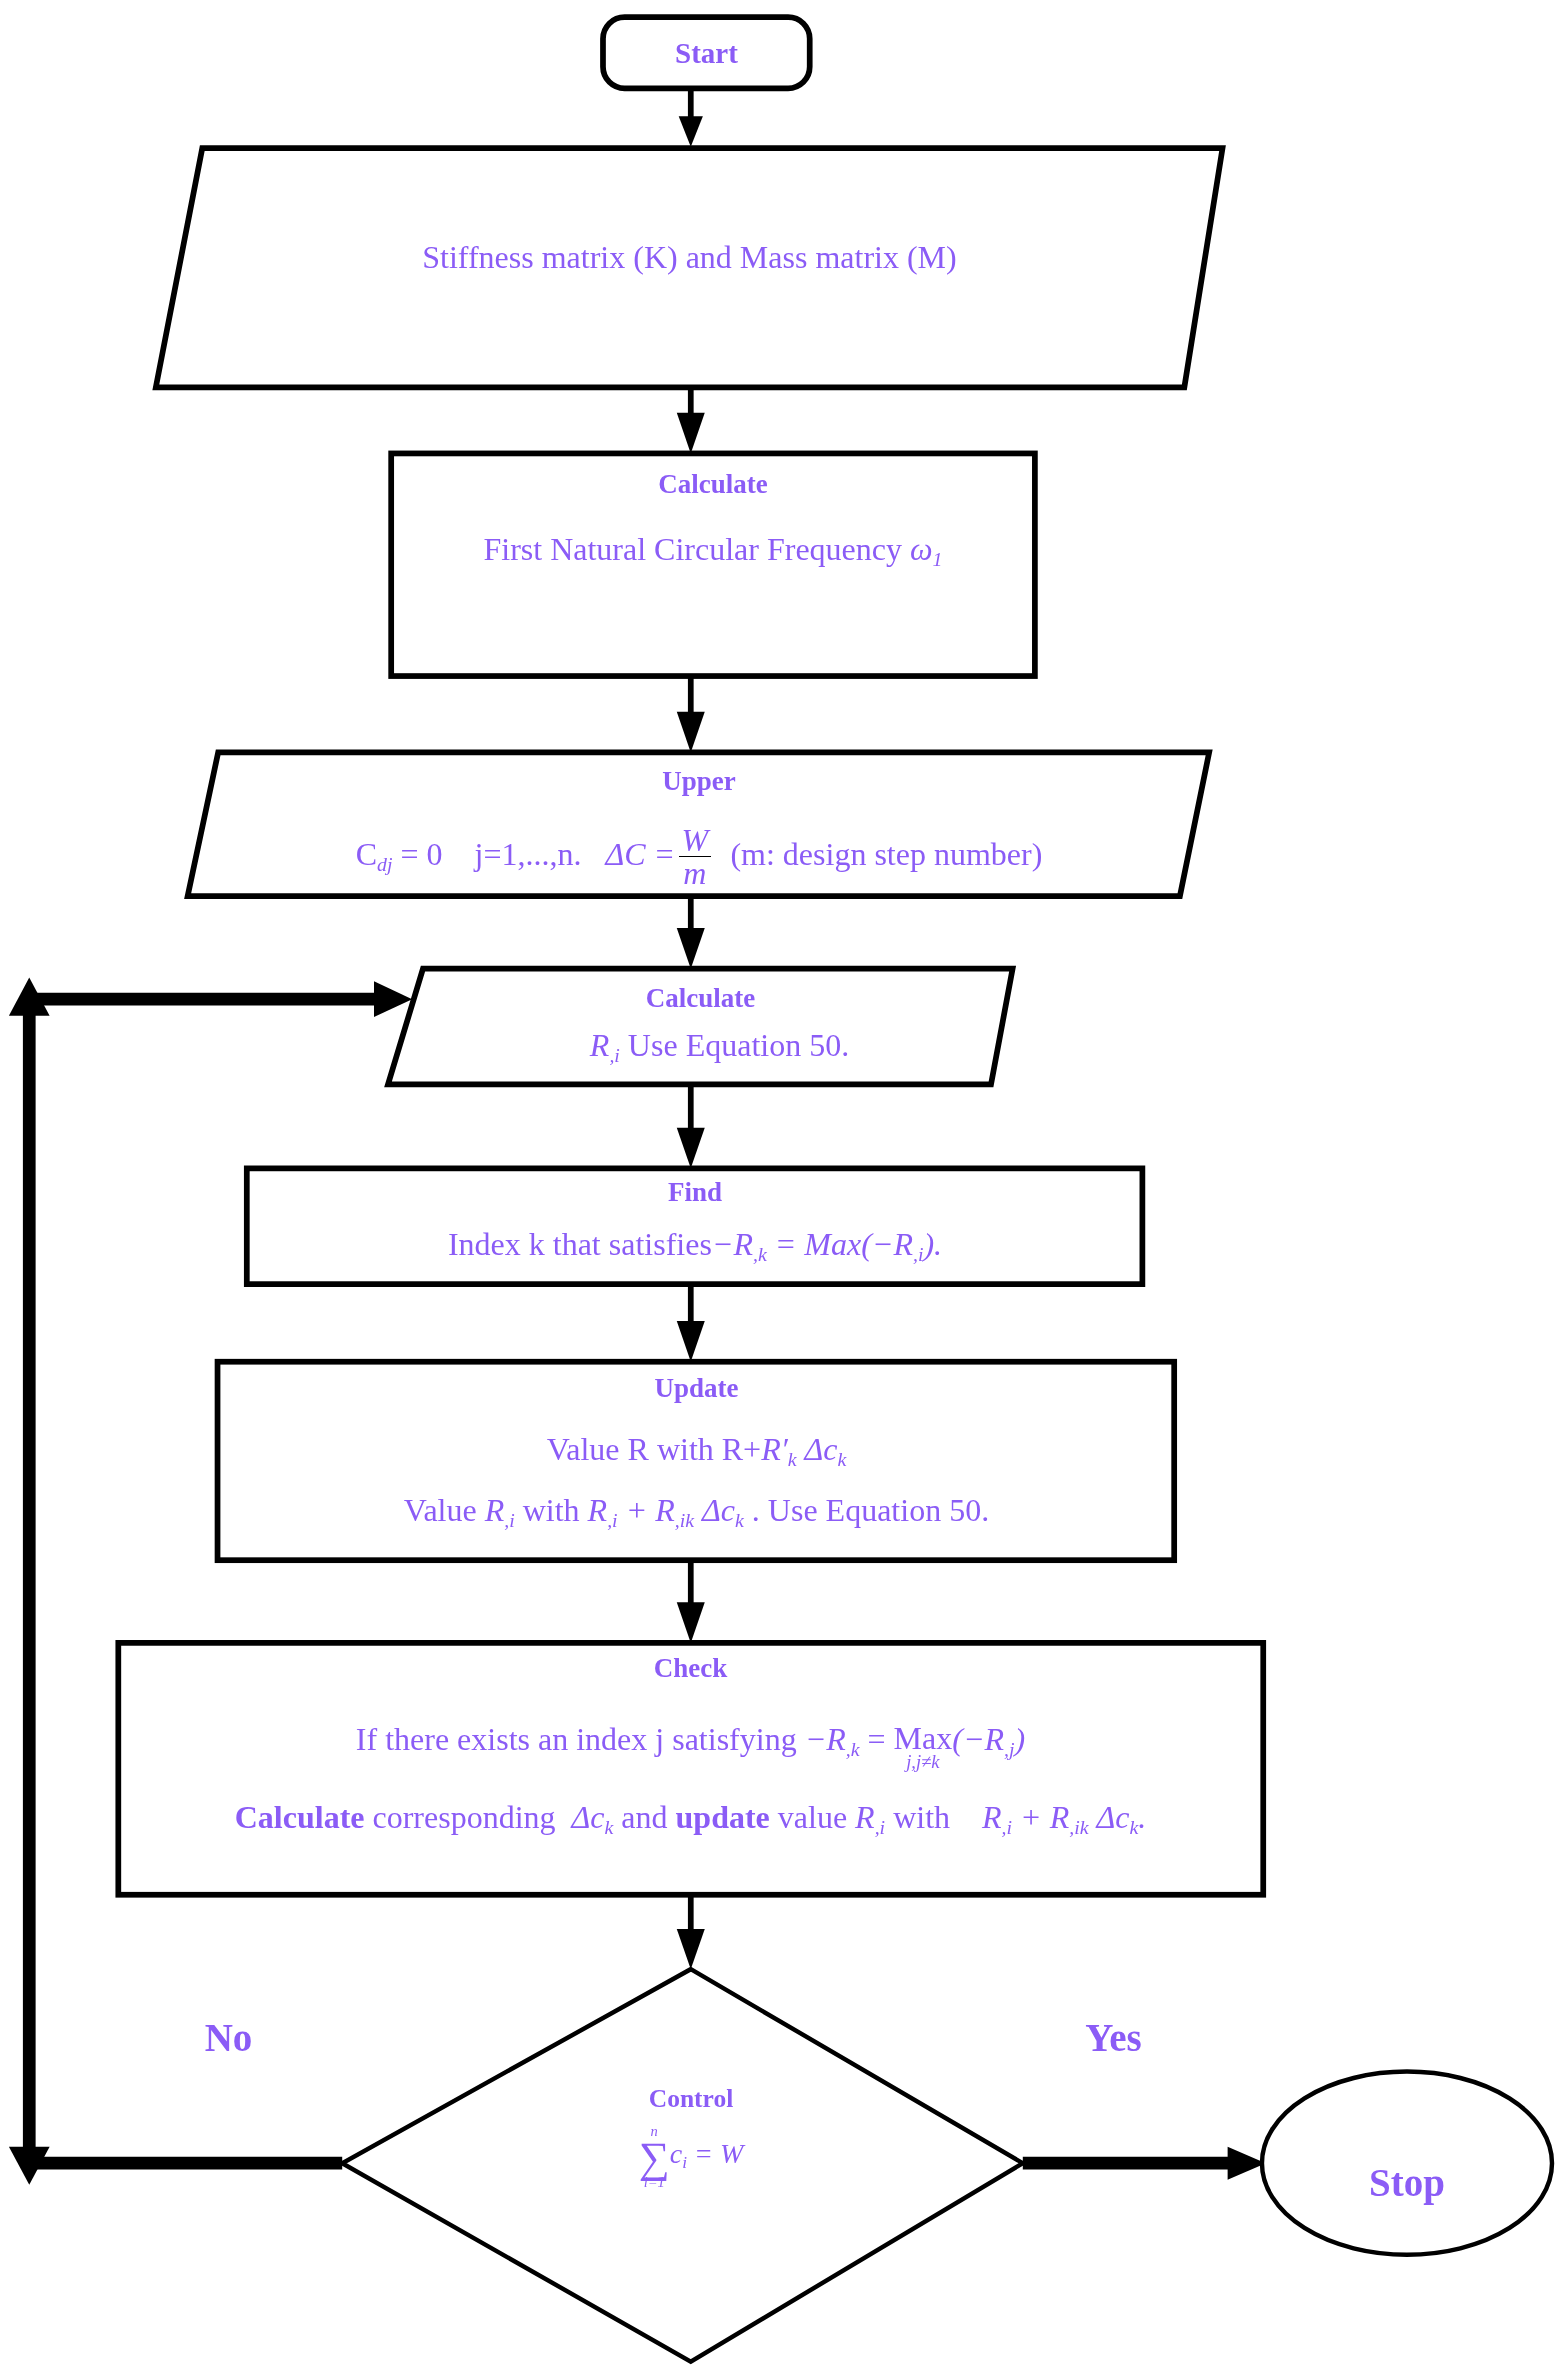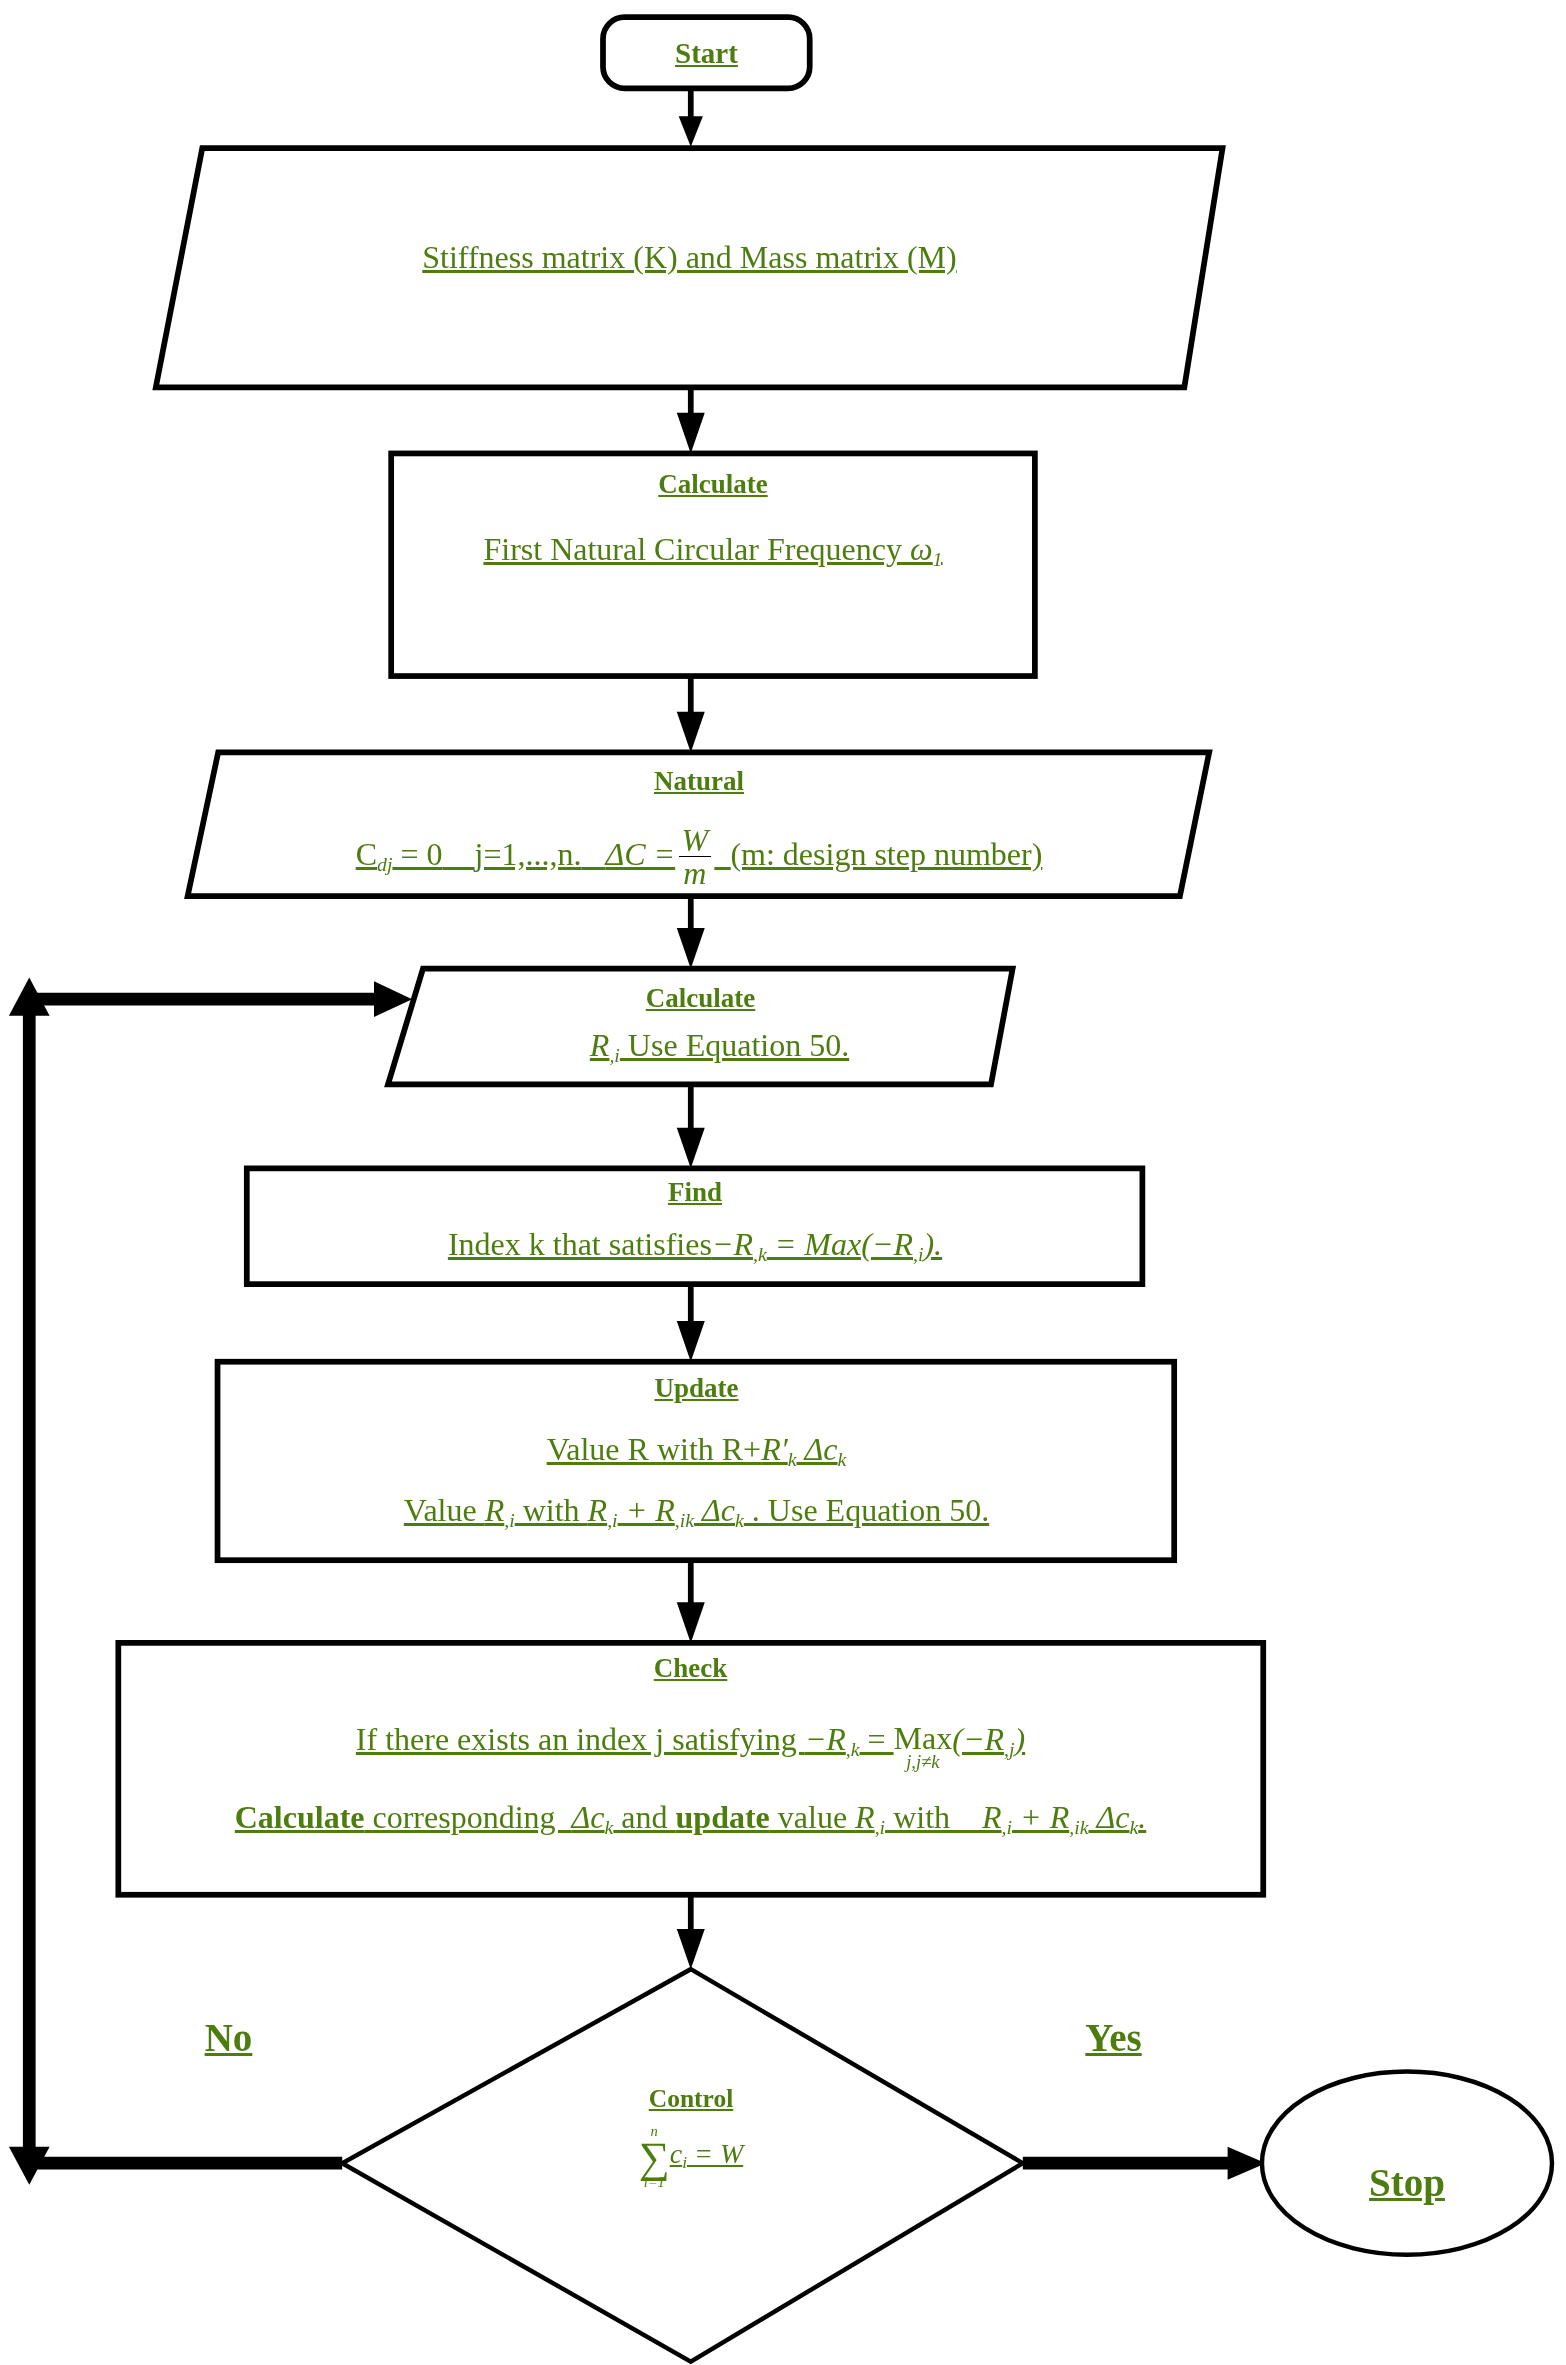--- a/index.html
+++ b/index.html
@@ -41,25 +41,24 @@
     stroke: #000000;
     fill: none;
   }
   .conn-thin { stroke-width: 9; }
   .conn-thick { stroke-width: 20; }
   .arrow-head { fill: #000000; stroke: none; }
 
   
   .txt {
     position: absolute;
-    color: #4d7c0f;
+    color: #8b5cf6;
     text-align: center;
     line-height: 1.05;
     white-space: nowrap;
-    text-decoration: underline;
   }
   .blk-title {
     font-weight: bold;
     font-size: 27px;
   }
   .blk-line {
     font-size: 32px;
   }
   .big-label {
     font-weight: bold;
@@ -216,21 +215,21 @@
 
   <div class="txt start-label" style="left:603px; top:38px; width:207px;">Start</div>
 
   <div class="txt blk-line" style="left:156px; top:241px; width:1067px;">Stiffness matrix (K) and Mass matrix (M)</div>
 
   <div class="txt blk-title" style="left:391px; top:470px; width:644px;">Calculate</div>
   <div class="txt blk-line" style="left:391px; top:533px; width:644px;">
     <span>First Natural Circular Frequency </span><span class="it">ω</span><span class="sub">1</span>
   </div>
 
-  <div class="txt blk-title" style="left:188px; top:767px; width:1022px;">Natural</div>
+  <div class="txt blk-title" style="left:188px; top:767px; width:1022px;">Upper</div>
   <div class="txt blk-line" style="left:188px; top:825px; width:1022px;">
     <span>C</span><span class="sub">dj</span><span> = 0</span>
     &nbsp;&nbsp;&nbsp;<span>j=1,...,n.</span>
     &nbsp;&nbsp;<span class="it">ΔC =</span><span class="frac"><span class="num">W</span><span class="den">m</span></span>&nbsp;
     <span>(m: design step number)</span>
   </div>
 
   <div class="txt blk-title" style="left:388px; top:984px; width:625px;">Calculate</div>
   <div class="txt blk-line" style="left:407px; top:1029px; width:625px;text-align:center;">
     <span class="it">R</span><span class="sub">,i</span><span> Use Equation 50.</span>

